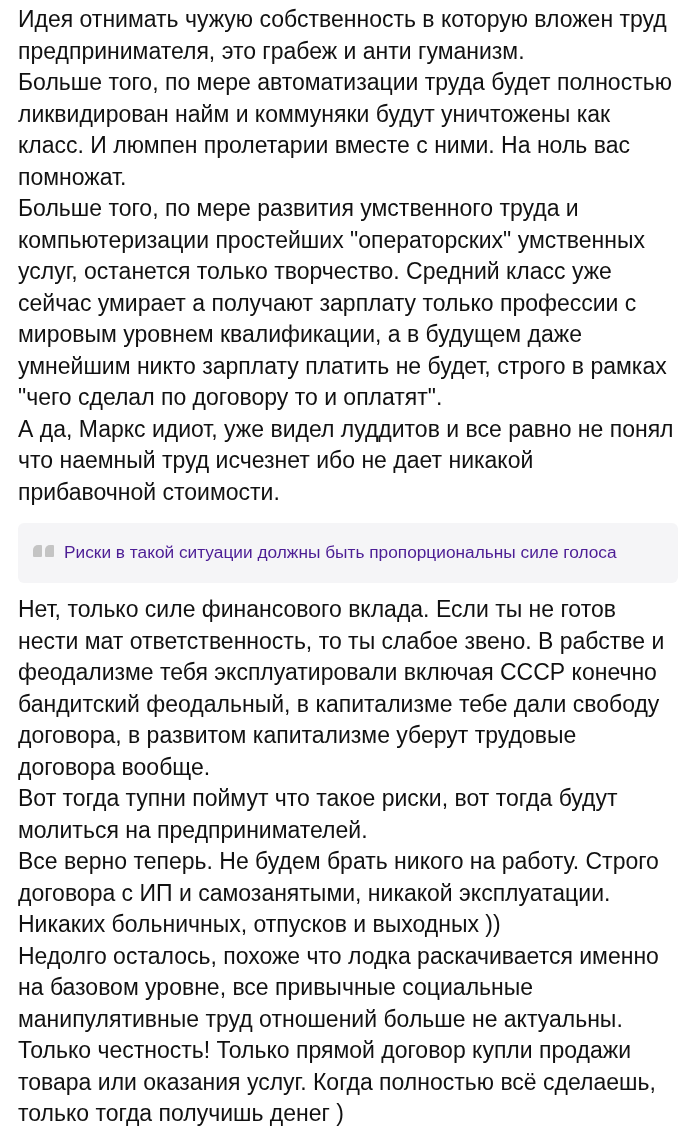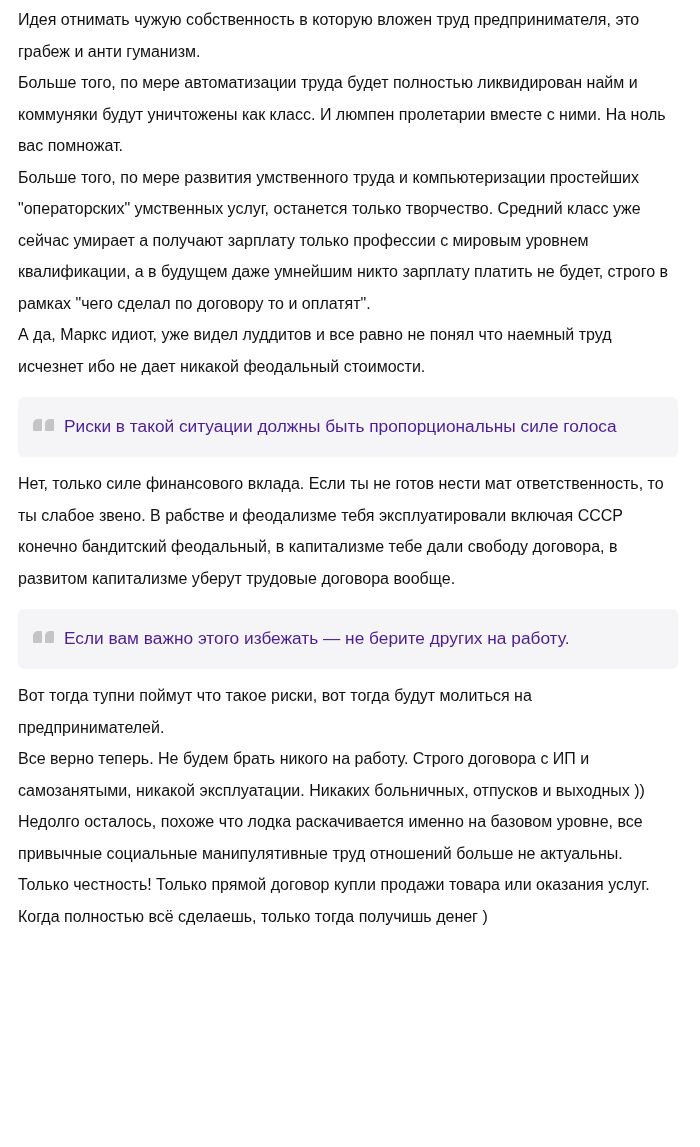--- a/index.html
+++ b/index.html
@@ -2,21 +2,21 @@
 <html><head>
 <meta charset="utf-8">
 <style>
   html, body { margin: 0; padding: 0; background: #ffffff; }
   body {
     width: 700px; height: 1147px; overflow: hidden;
     font-family: "Liberation Sans", "DejaVu Sans", sans-serif;
     color: #111111;
   }
   .content { padding: 4px 23px 0 18px; }
-  .para { font-size: 16px; line-height: 31.5px; margin: 0; }
+  .para { font-size: 23px; line-height: 31.5px; margin: 0; }
   .quote {
     background: #f5f5f7;
     border-radius: 6px;
     margin: 15px -1px 11px 0;
     padding: 14px 10px 15px 15px;
     display: flex; align-items: center;
   }
   .quote-icon {
     width: 21px; height: 16px; margin-right: 10px; flex: 0 0 auto;
     display: flex; gap: 3px; align-items: flex-start;
@@ -28,37 +28,30 @@
   .quote-text { font-size: 17.3px; line-height: 31px; color: #4c1d95; }
 </style>
 </head>
 <body>
 
 <div class="content">
 
   <p class="para">Идея отнимать чужую собственность в которую вложен труд предпринимателя, это грабеж и анти гуманизм.</p>
   <p class="para">Больше того, по мере автоматизации труда будет полностью ликвидирован найм и коммуняки будут уничтожены как класс. И люмпен пролетарии вместе с ними. На ноль вас помножат.</p>
   <p class="para">Больше того, по мере развития умственного труда и компьютеризации простейших "операторских" умственных услуг, останется только творчество. Средний класс уже сейчас умирает а получают зарплату только профессии с мировым уровнем квалификации, а в будущем даже умнейшим никто зарплату платить не будет, строго в рамках "чего сделал по договору то и оплатят".</p>
-  <p class="para">А да, Маркс идиот, уже видел луддитов и все равно не понял что наемный труд исчезнет ибо не дает никакой феодальный стоимости.</p>
+  <p class="para">А да, Маркс идиот, уже видел луддитов и все равно не понял что наемный труд исчезнет ибо не дает никакой прибавочной стоимости.</p>
 
   <div class="quote">
     <div class="quote-icon">
         <span></span>
         <span></span>
       </div>
     <div class="quote-text">Риски в такой ситуации должны быть пропорциональны силе голоса</div>
   </div>
 
   <p class="para">Нет, только силе финансового вклада. Если ты не готов нести мат ответственность, то ты слабое звено. В рабстве и феодализме тебя эксплуатировали включая СССР конечно бандитский феодальный, в капитализме тебе дали свободу договора, в развитом капитализме уберут трудовые договора вообще.</p>
 
-  <div class="quote">
-    <div class="quote-icon">
-        <span></span>
-        <span></span>
-      </div>
-    <div class="quote-text">Если вам важно этого избежать — не берите других на работу.</div>
-  </div>
 
   <p class="para">Вот тогда тупни поймут что такое риски, вот тогда будут молиться на предпринимателей.</p>
   <p class="para">Все верно теперь. Не будем брать никого на работу. Строго договора с ИП и самозанятыми, никакой эксплуатации. Никаких больничных, отпусков и выходных ))</p>
   <p class="para">Недолго осталось, похоже что лодка раскачивается именно на базовом уровне, все привычные социальные манипулятивные труд отношений больше не актуальны. Только честность! Только прямой договор купли продажи товара или оказания услуг. Когда полностью всё сделаешь, только тогда получишь денег )</p>
 
 </div>
 
 </body></html>

